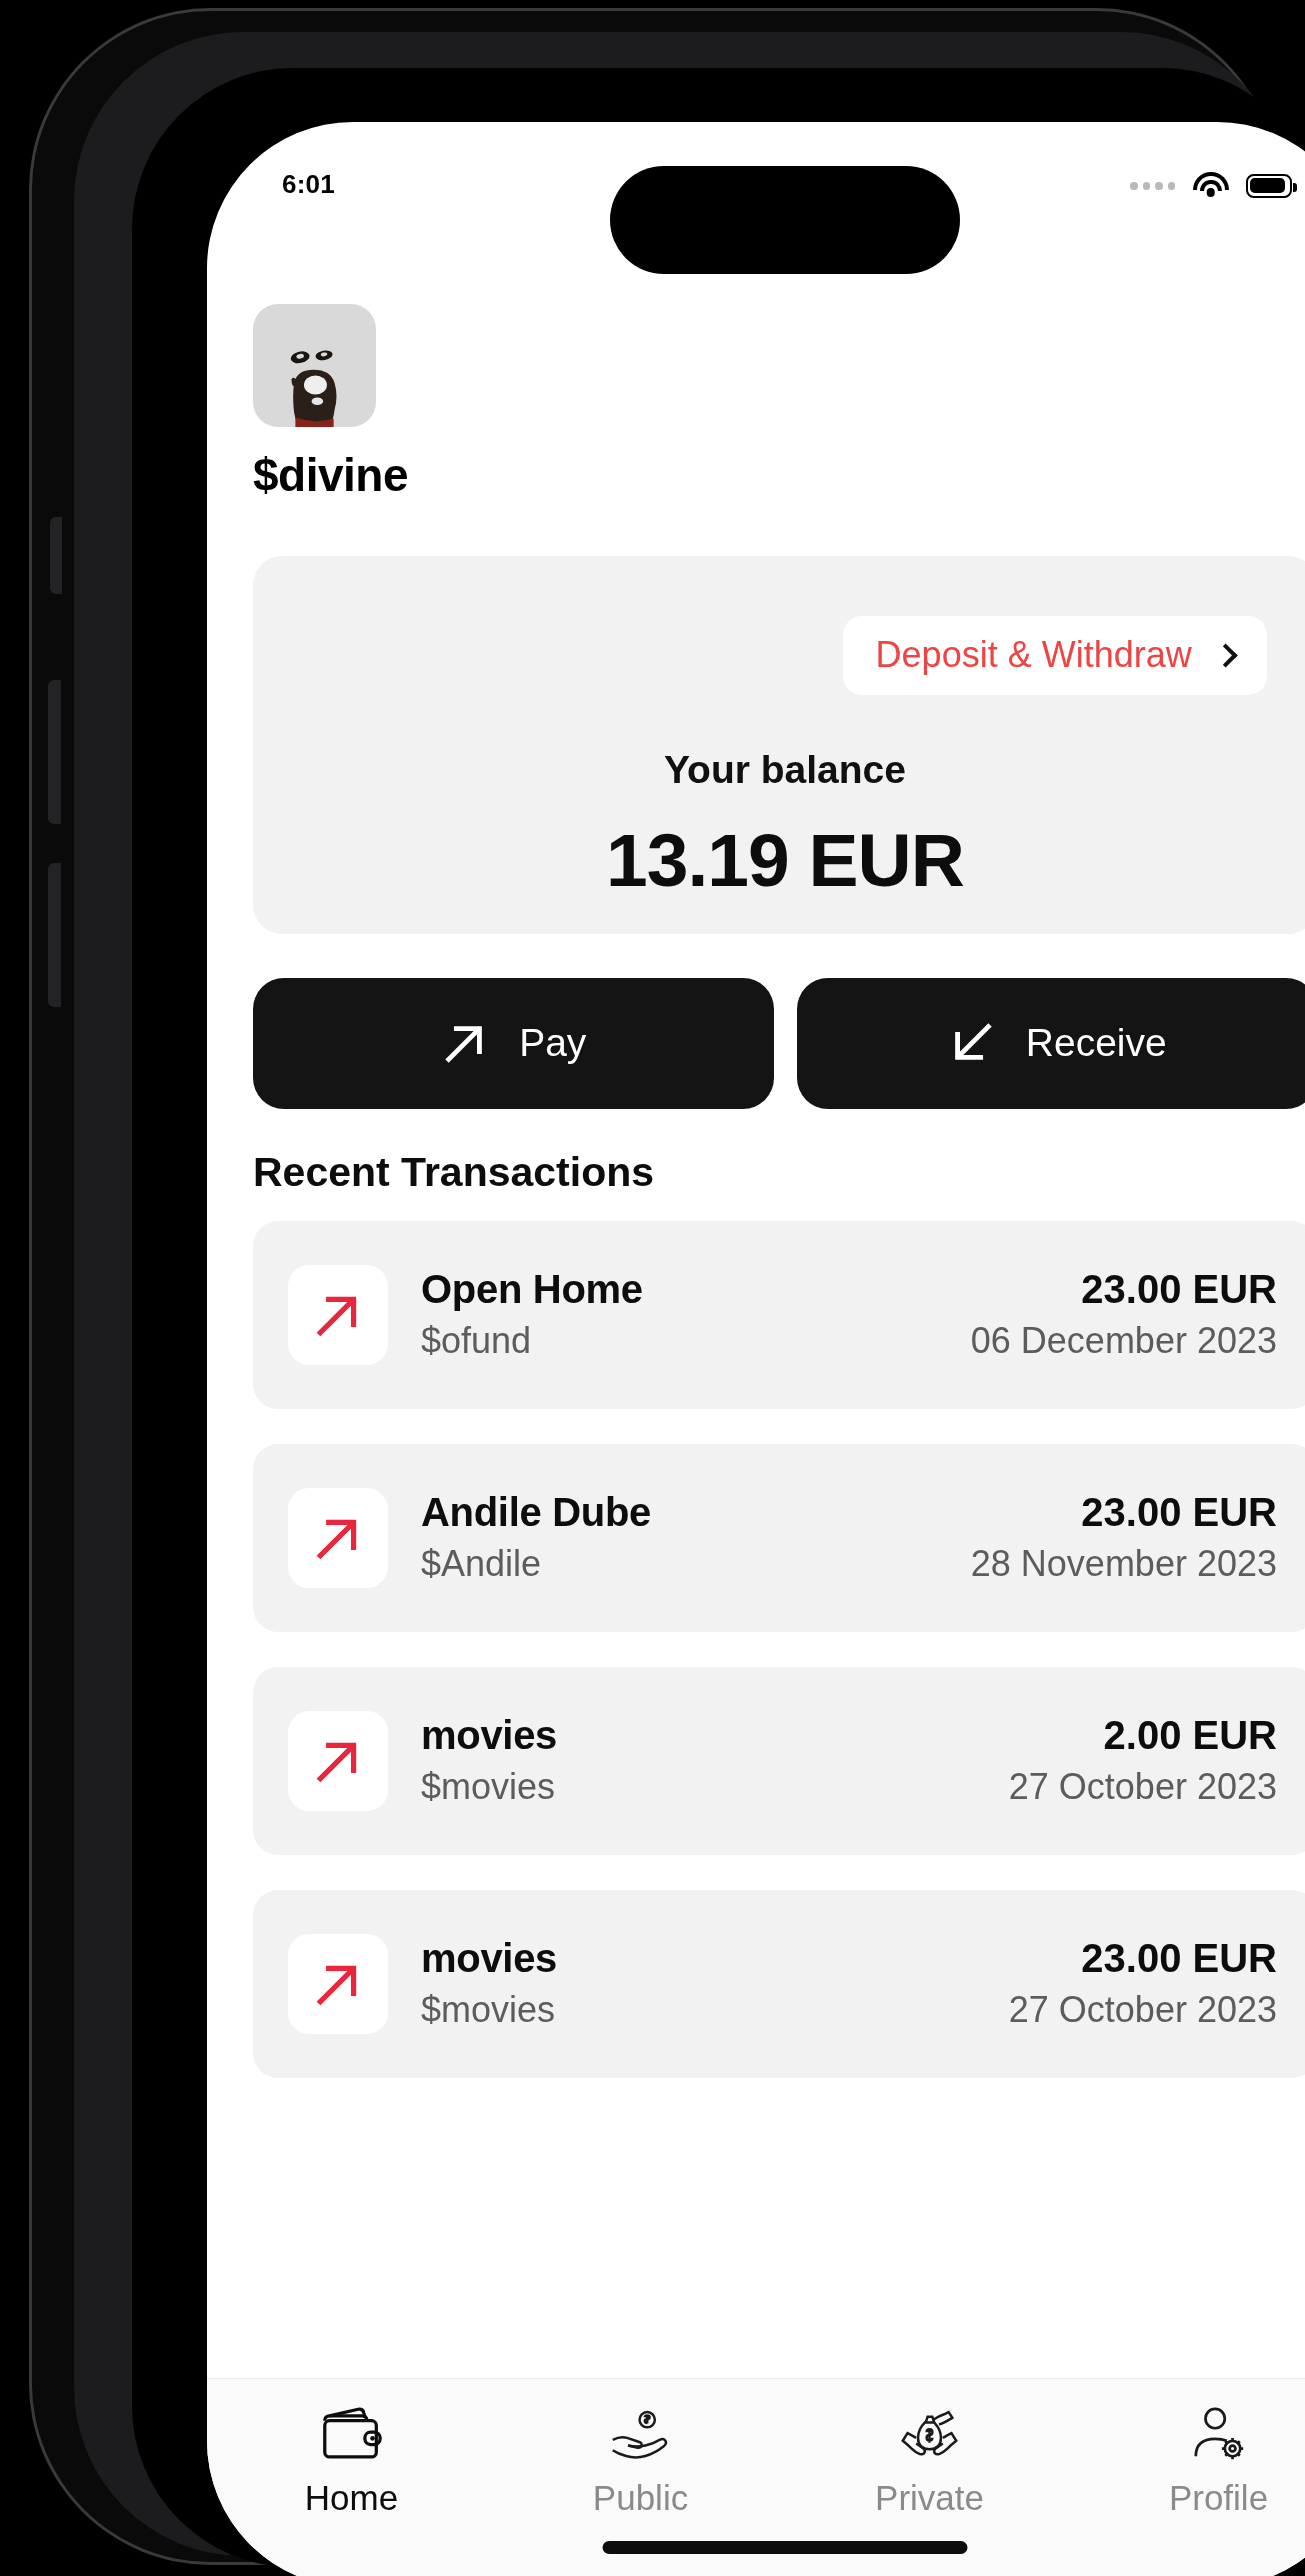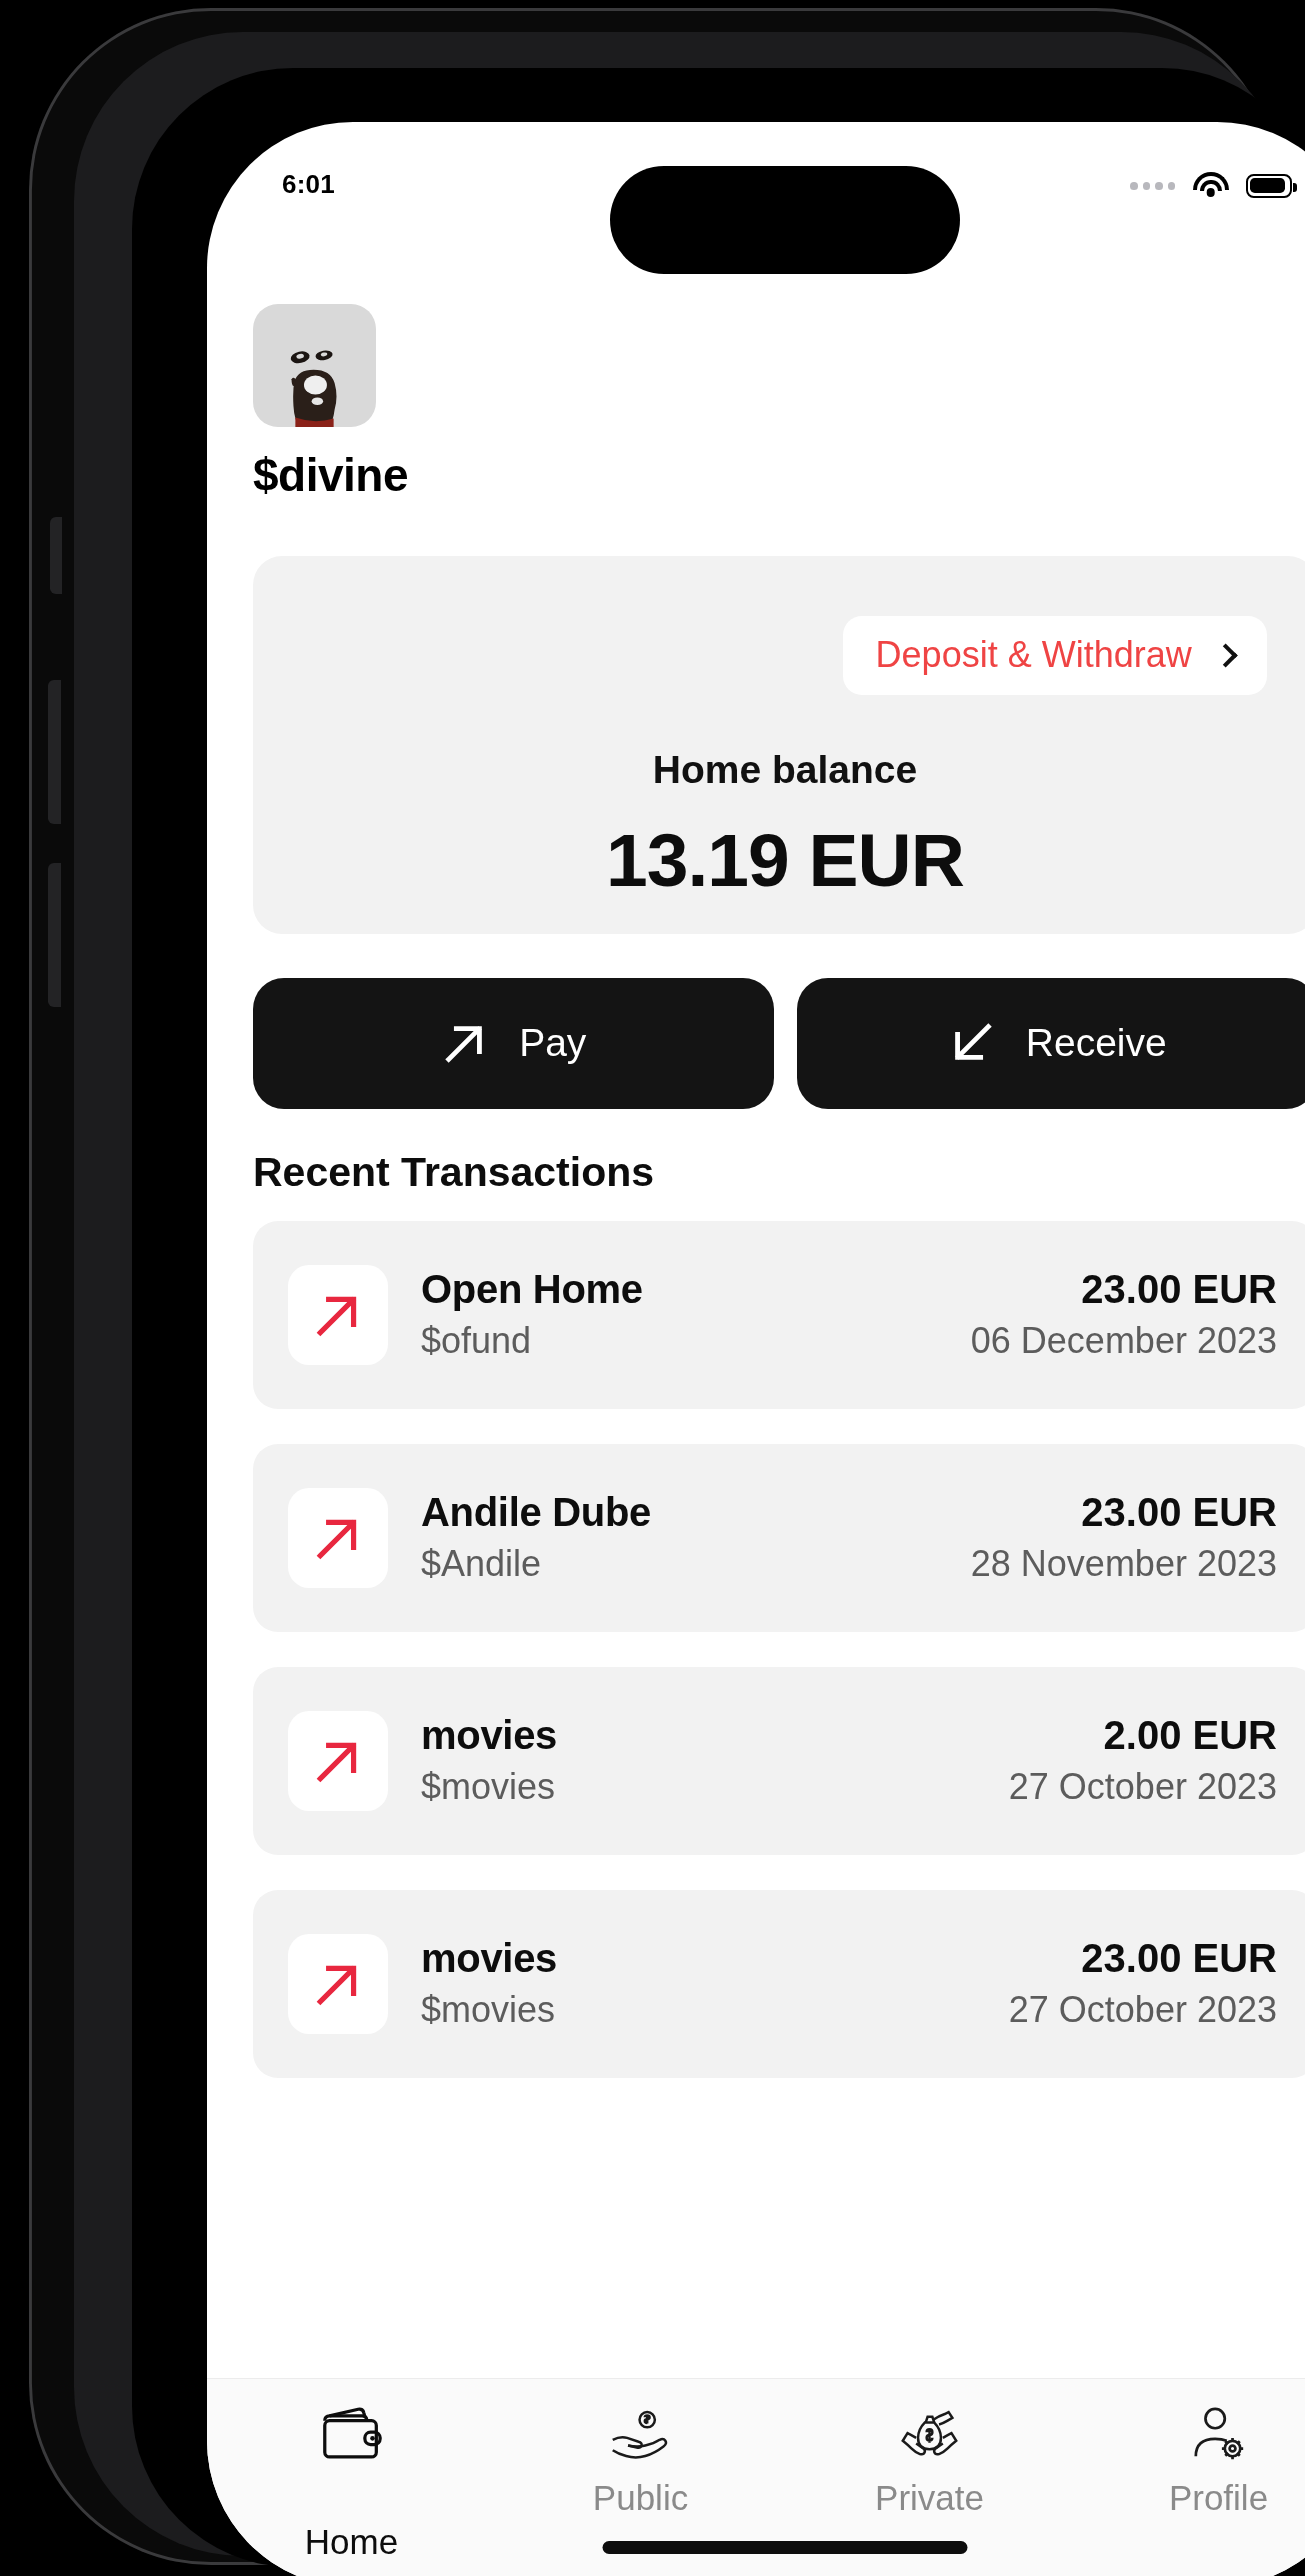--- a/index.html
+++ b/index.html
@@ -125,21 +125,21 @@
 
   
   .tabbar {
     position:absolute; left:0; bottom:0; width:1156px; height:209px;
     background:#fafafa; border-top:1px solid #ececec;
     display:flex; align-items:flex-start; padding-top:25px;
   }
   .tab { flex:1; display:flex; flex-direction:column; align-items:center; gap:11.5px; }
   .tab-ico { width:69px; height:63px; display:flex; align-items:center; justify-content:center; }
   .tab-label { font-size:35px; }
-  .tab.active .tab-label { color:#0d0d0d;margin-top:44px; }
+  .tab.active .tab-label { color:#0d0d0d; }
   .tab:not(.active) .tab-label { color:#8a8a8a; }
 
   .home-indicator {
     position:absolute; left:50%; transform:translateX(-50%); bottom:33px;
     width:365px; height:12.5px; border-radius:6.7px; background:#0d0d0d;
   }
 </style>
 </head>
 <body>
 
@@ -191,21 +191,21 @@
                 </svg>
               </div>
               <div class="handle">$divine</div>
             </div>
 
             <div class="balance-card">
               <div class="dw-pill">
                 <span class="dw-label">Deposit &amp; Withdraw</span>
                 <span class="chev"></span>
               </div>
-              <div class="bal-title">Home balance</div>
+              <div class="bal-title">Your balance</div>
               <div class="bal-amount">13.19 EUR</div>
             </div>
 
             <div class="actions">
               <div class="action-btn">
                 <svg class="arrow-svg" viewBox="0 0 52 52">
                   <g stroke="#fff" stroke-width="5" fill="none" stroke-linecap="square">
                     <line x1="9" y1="43" x2="40" y2="12"></line>
                     <polyline points="17,11 41,11 41,35"></polyline>
                   </g>

